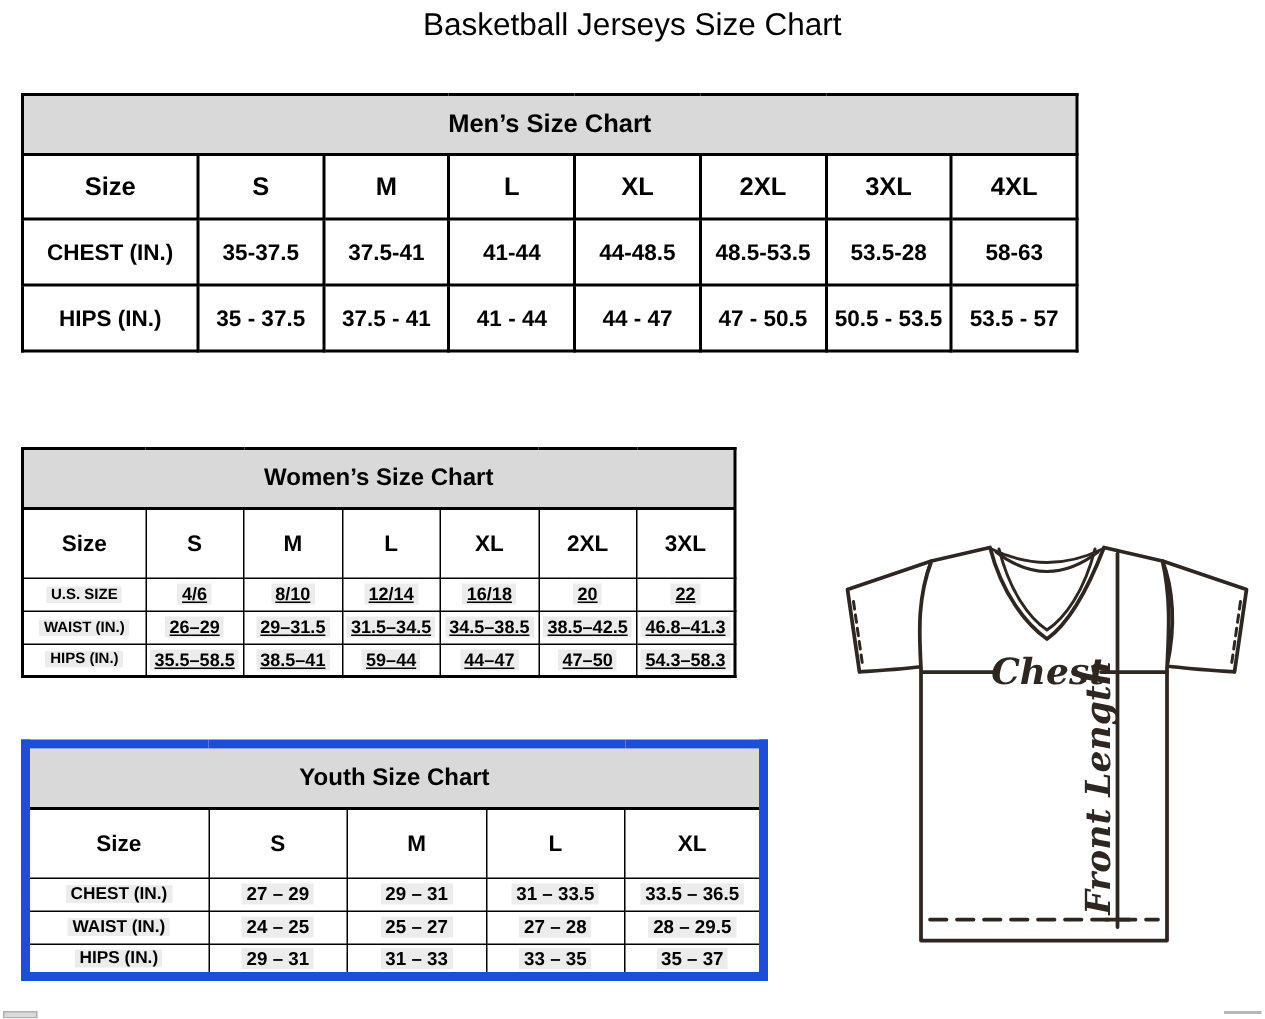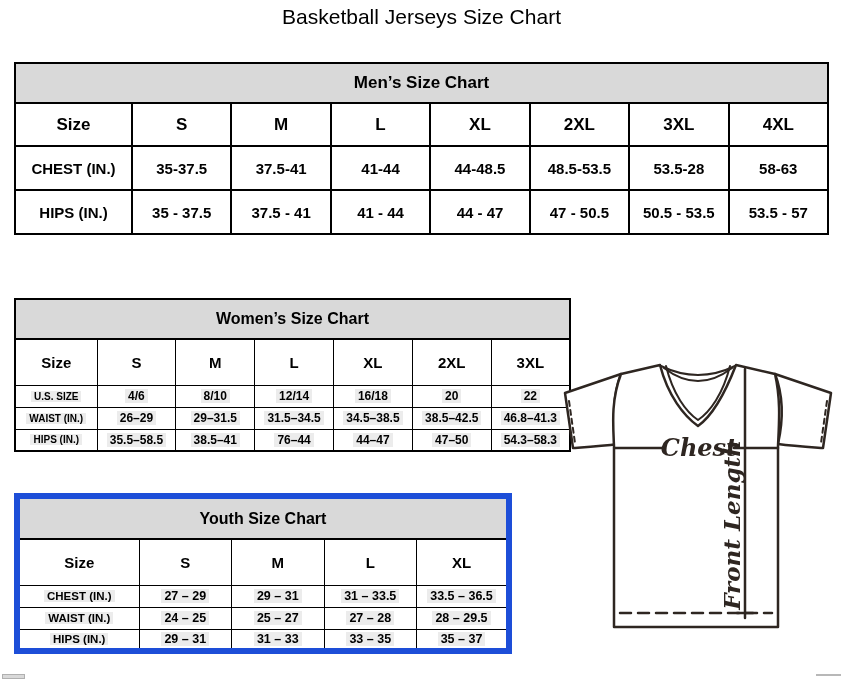--- a/index.html
+++ b/index.html
@@ -14,33 +14,33 @@
   table.size-table{
     position:absolute;border-collapse:collapse;table-layout:fixed;
     background:#fff;color:#000;
   }
   table.size-table th,table.size-table td{
     border:1px solid #000;text-align:center;vertical-align:middle;
     font-weight:bold;padding:0;overflow:hidden;white-space:nowrap;
   }
   .size-table th.band{background:#d9d9d9;}
   
-  table.mens{left:14px;top:62px;width:815px;}
+  table.mens{left:14px;top:62px;width:705px;}
   table.mens th,table.mens td{border-width:2px;}
   table.mens th.band{height:38px;font-size:17px;}
   table.mens tr.cols{height:43px;font-size:17px;}
   table.mens tbody tr{height:44px;font-size:15px;}
   table.mens col.label-col{width:117px;}
   
-  table.womens{left:14px;top:298px;width:557px;border:2px solid #000;padding-left:28px;}
+  table.womens{left:14px;top:298px;width:477px;border:2px solid #000;padding-left:28px;}
   table.womens th.band{height:38px;font-size:16px;border-bottom-width:2px;}
   table.womens tr.cols{height:46px;font-size:15px;}
   table.womens tbody tr{height:22px;}
   table.womens tbody th{font-size:10px;}
-  table.womens tbody td{font-size:12px;}
+  table.womens tbody td{font-size:12px;text-decoration:underline;}
   table.womens col.label-col{width:82px;}
   
   table.youth{left:14px;top:493px;width:498px;border:6px solid #1d4ed8;}
   table.youth th.band{height:39px;font-size:16px;border-bottom-width:2px;}
   table.youth tr.cols{height:46px;font-size:15px;}
   table.youth tbody tr{height:22px;}
   table.youth tbody th{font-size:11.5px;}
   table.youth tbody td{font-size:12.5px;}
   table.youth col.label-col{width:122px;}
   
@@ -154,21 +154,21 @@
           <td><span>29–31.5</span></td>
           <td><span>31.5–34.5</span></td>
           <td><span>34.5–38.5</span></td>
           <td><span>38.5–42.5</span></td>
           <td><span>46.8–41.3</span></td>
         </tr>
         <tr>
           <th><span>HIPS (IN.)</span></th>
           <td><span>35.5–58.5</span></td>
           <td><span>38.5–41</span></td>
-          <td><span>76–44</span></td>
+          <td><span>59–44</span></td>
           <td><span>44–47</span></td>
           <td><span>47–50</span></td>
           <td><span>54.3–58.3</span></td>
         </tr>
       </tbody>
   </table>
 
   <table class="size-table youth hl-table">
     <colgroup>
         <col class="label-col">

